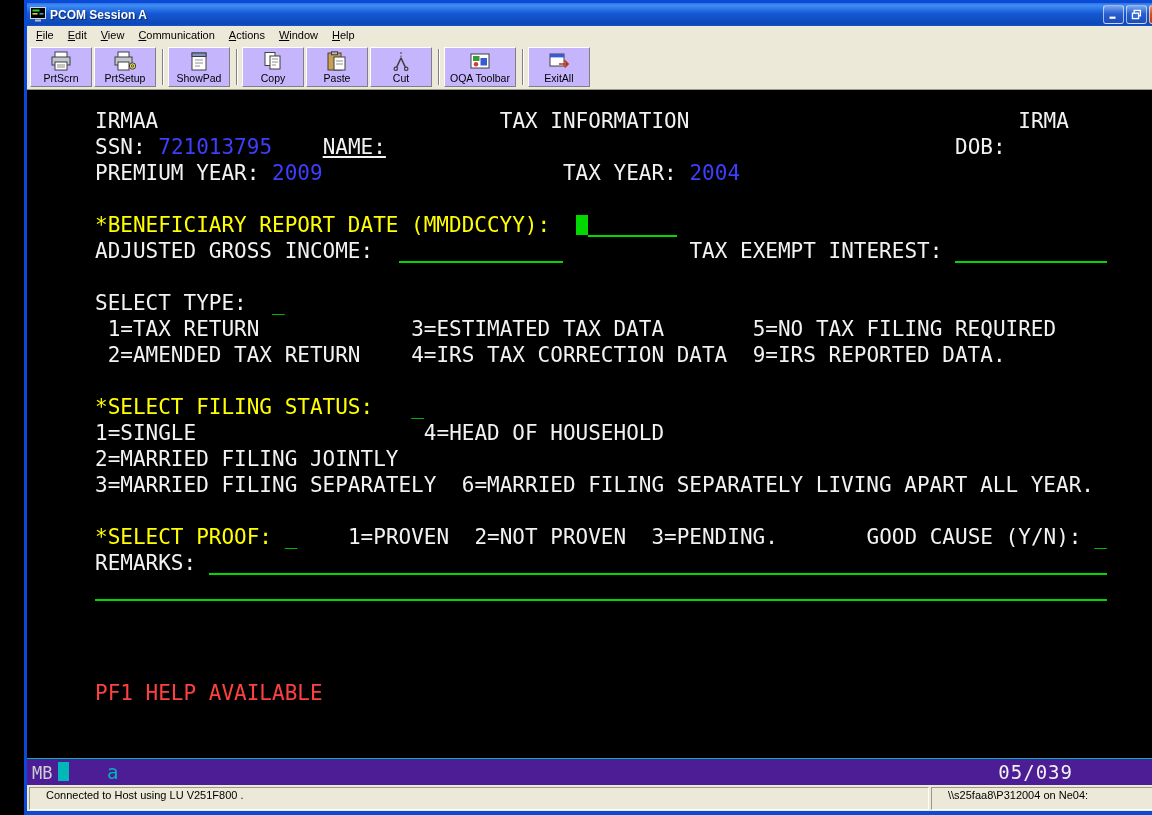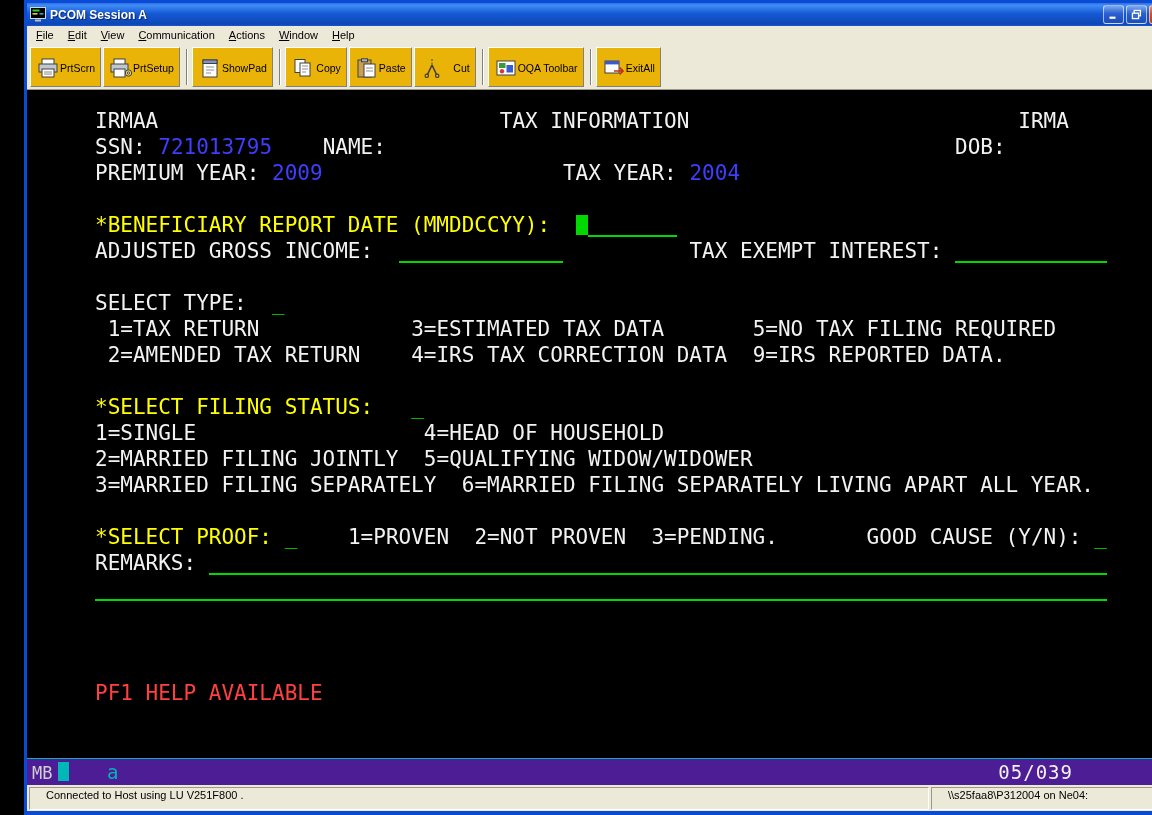--- a/index.html
+++ b/index.html
@@ -39,23 +39,23 @@
     padding-left:2px; font-size:11px; color:#000;
   }
   .menu-item { display:inline-block; padding:2px 7px 3px; white-space:nowrap; }
   .menu-item::first-letter { text-decoration:underline; }
   
   .toolbar {
     flex:0 0 45px; background:#ece9d8; border-bottom:1px solid #9b9886;
     display:flex; align-items:stretch; padding:2px 3px;
   }
   .tb-btn {
-    display:flex; flex-direction:row; align-items:center; justify-content:space-between;
+    display:flex; flex-direction:column; align-items:center; justify-content:space-between;
     min-width:62px; padding:3px 5px 2px; margin-right:2px;
-    background:#eab308; border:1px solid; border-color:#fff #808080 #808080 #fff;
+    background:#c4b5fd; border:1px solid; border-color:#fff #808080 #808080 #fff;
     font-size:11px; color:#000; cursor:default;
   }
   .tb-icon { height:20px; display:flex; align-items:center; justify-content:center; }
   .tb-label { font-size:10.5px; line-height:12px; white-space:nowrap; }
   .tb-sep { width:2px; margin:2px 4px; border-left:1px solid #808080; border-right:1px solid #fff; }
   
   .terminal { flex:1; min-height:0; background:#000; display:flex; flex-direction:column; }
   .screen { flex:1; position:relative; overflow:hidden; }
   .trow { position:absolute; left:68px; right:0; height:26px; }
   .tseg {
@@ -237,21 +237,21 @@
   <div class="terminal">
     <div class="screen">
         <div class="trow" style="top: 18px;">
           <span class="tseg c-white" style="left: 0px;">IRMAA</span>
           <span class="tseg c-white" style="left: 404.736px;">TAX INFORMATION</span>
           <span class="tseg c-white" style="left: 923.304px;">IRMA</span>
         </div>
         <div class="trow" style="top: 44px;">
           <span class="tseg c-white" style="left: 0px;">SSN:</span>
           <span class="tseg c-blue" style="left: 63.24px;">721013795</span>
-          <span class="tseg c-white" style="left: 227.664px;">NAME:</span>
+          <span class="tseg c-white" style="left: 227.664px; text-decoration: underline;">NAME:</span>
           <span class="tseg c-white" style="left: 860.064px;">DOB:</span>
         </div>
         <div class="trow" style="top: 70px;">
           <span class="tseg c-white" style="left: 0px;">PREMIUM YEAR:</span>
           <span class="tseg c-blue" style="left: 177.072px;">2009</span>
           <span class="tseg c-white" style="left: 467.976px;">TAX YEAR:</span>
           <span class="tseg c-blue" style="left: 594.456px;">2004</span>
         </div>
         <div class="trow" style="top: 122px;">
           <span class="tseg c-yellow" style="left: 0px;">*BENEFICIARY REPORT DATE (MMDDCCYY):</span>
@@ -281,21 +281,20 @@
         <div class="trow" style="top: 304px;">
           <span class="tseg c-yellow" style="left: 0px;">*SELECT FILING STATUS:</span>
           <span class="tseg c-green" style="left: 316.2px;">_</span>
         </div>
         <div class="trow" style="top: 330px;">
           <span class="tseg c-white" style="left: 0px;">1=SINGLE</span>
           <span class="tseg c-white" style="left: 328.848px;">4=HEAD OF HOUSEHOLD</span>
         </div>
         <div class="trow" style="top: 356px;">
           <span class="tseg c-white" style="left: 0px;">2=MARRIED FILING JOINTLY</span>
-          <span class="tseg c-white" style="left: 328.848px;">5=QUALIFYING WIDOW/WIDOWER</span>
         </div>
         <div class="trow" style="top: 382px;">
           <span class="tseg c-white" style="left: 0px;">3=MARRIED FILING SEPARATELY</span>
           <span class="tseg c-white" style="left: 366.792px;">6=MARRIED FILING SEPARATELY LIVING APART ALL YEAR.</span>
         </div>
         <div class="trow" style="top: 434px;">
           <span class="tseg c-yellow" style="left: 0px;">*SELECT PROOF:</span>
           <span class="tseg c-green" style="left: 189.72px;">_</span>
           <span class="tseg c-white" style="left: 252.96px;">1=PROVEN  2=NOT PROVEN  3=PENDING.</span>
           <span class="tseg c-white" style="left: 771.528px;">GOOD CAUSE (Y/N):</span>

